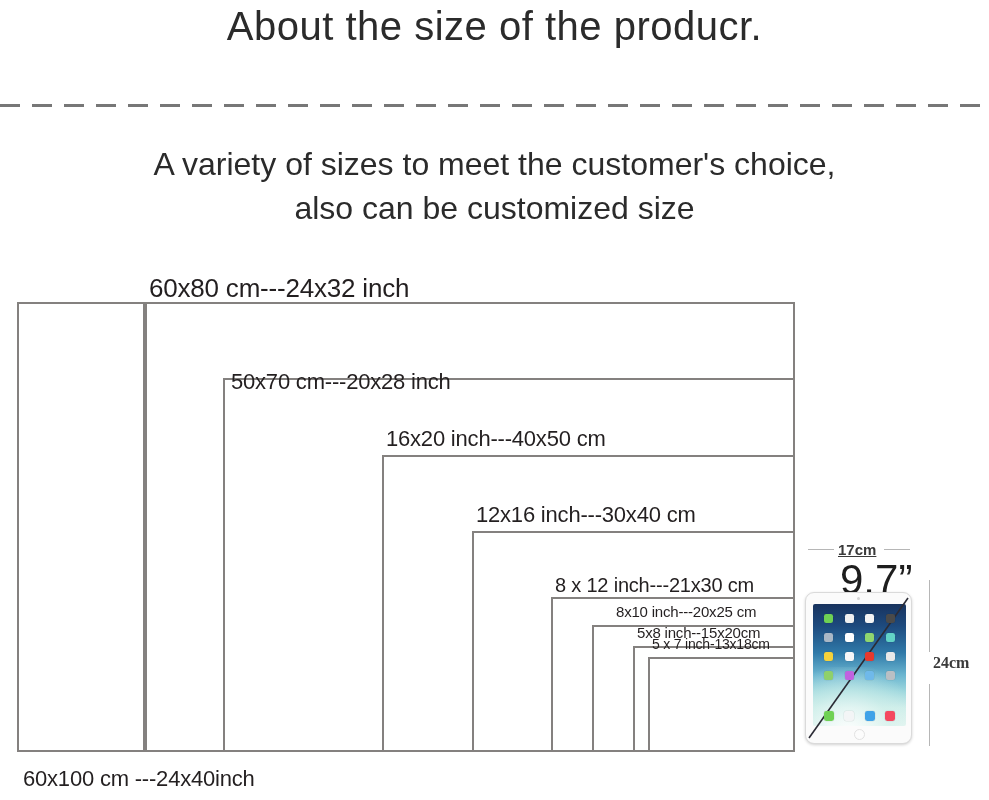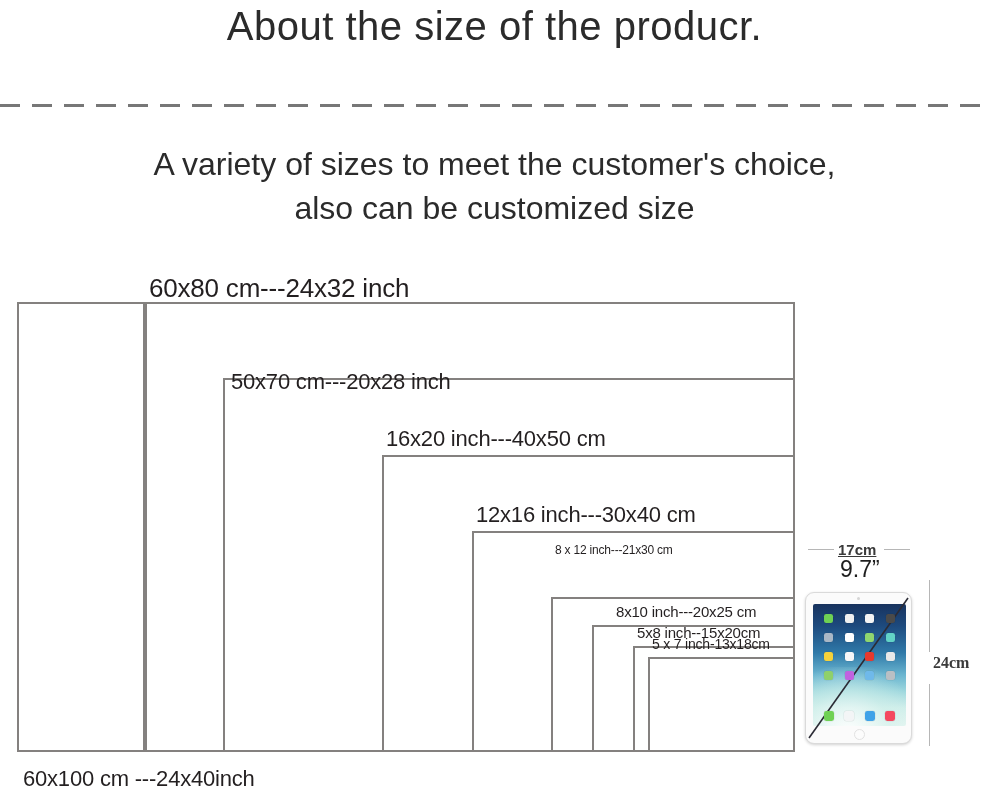--- a/index.html
+++ b/index.html
@@ -200,21 +200,21 @@
     background: #b6b6b6;
   }
   .meas-line-v {
     position: absolute;
     width: 1px;
     background: #b6b6b6;
   }
   .inch-label {
     position: absolute;
     white-space: nowrap;
-    font-size: 23px;
+    font-size: 42px;
     font-weight: 400;
     color: #1e1e1e;
     letter-spacing: 0px;
   }
   .meas-v-label {
     position: absolute;
     white-space: nowrap;
     font-size: 16px;
     font-weight: 700;
     color: #3a3a3a;
@@ -238,21 +238,21 @@
       <div class="size-label" style="font-size: 22px; left: 23px; top: 766px;">60x100 cm ---24x40inch</div>
       <div class="rect" style="left: 145px; top: 302px; width: 650px; height: 450px; border-color: rgb(132, 129, 127);"></div>
       <div class="size-label" style="font-size: 26px; left: 149px; top: 273px;">60x80 cm---24x32 inch</div>
       <div class="rect" style="left: 223px; top: 378px; width: 572px; height: 374px; border-color: rgb(132, 129, 127);"></div>
       <div class="size-label" style="font-size: 22px; left: 231px; top: 349px; margin-top: 20px;">50x70 cm---20x28 inch</div>
       <div class="rect" style="left: 382px; top: 455px; width: 413px; height: 297px; border-color: rgb(132, 129, 127);"></div>
       <div class="size-label" style="font-size: 22px; left: 386px; top: 426px;">16x20 inch---40x50 cm</div>
       <div class="rect" style="left: 472px; top: 531px; width: 323px; height: 221px; border-color: rgb(132, 129, 127);"></div>
       <div class="size-label" style="font-size: 22px; left: 476px; top: 502px;">12x16 inch---30x40 cm</div>
       <div class="rect" style="left: 551px; top: 597px; width: 244px; height: 155px; border-color: rgb(132, 129, 127);"></div>
-      <div class="size-label" style="font-size: 12px; left: 555px; top: 543px;">8 x 12 inch---21x30 cm</div>
+      <div class="size-label" style="font-size: 20px; left: 555px; top: 574px;">8 x 12 inch---21x30 cm</div>
       <div class="rect" style="left: 592px; top: 625px; width: 203px; height: 127px; border-color: rgb(132, 129, 127);"></div>
       <div class="size-label" style="font-size: 15px; left: 616px; top: 603px;">8x10 inch---20x25 cm</div>
       <div class="rect" style="left: 633px; top: 646px; width: 162px; height: 106px; border-color: rgb(132, 129, 127);"></div>
       <div class="size-label" style="font-size: 15px; left: 637px; top: 624px;">5x8 inch--15x20cm</div>
       <div class="rect" style="left: 648px; top: 657px; width: 147px; height: 95px; border-color: rgb(132, 129, 127);"></div>
       <div class="size-label" style="font-size: 14px; left: 652px; top: 636px;">5 x 7 inch-13x18cm</div>
     </div>
 
   <div class="meas-line-h" style="left:808px; top:549px; width:26px;"></div>
   <div class="meas-h-label" style="left:838px; top:541px;">17cm</div>

